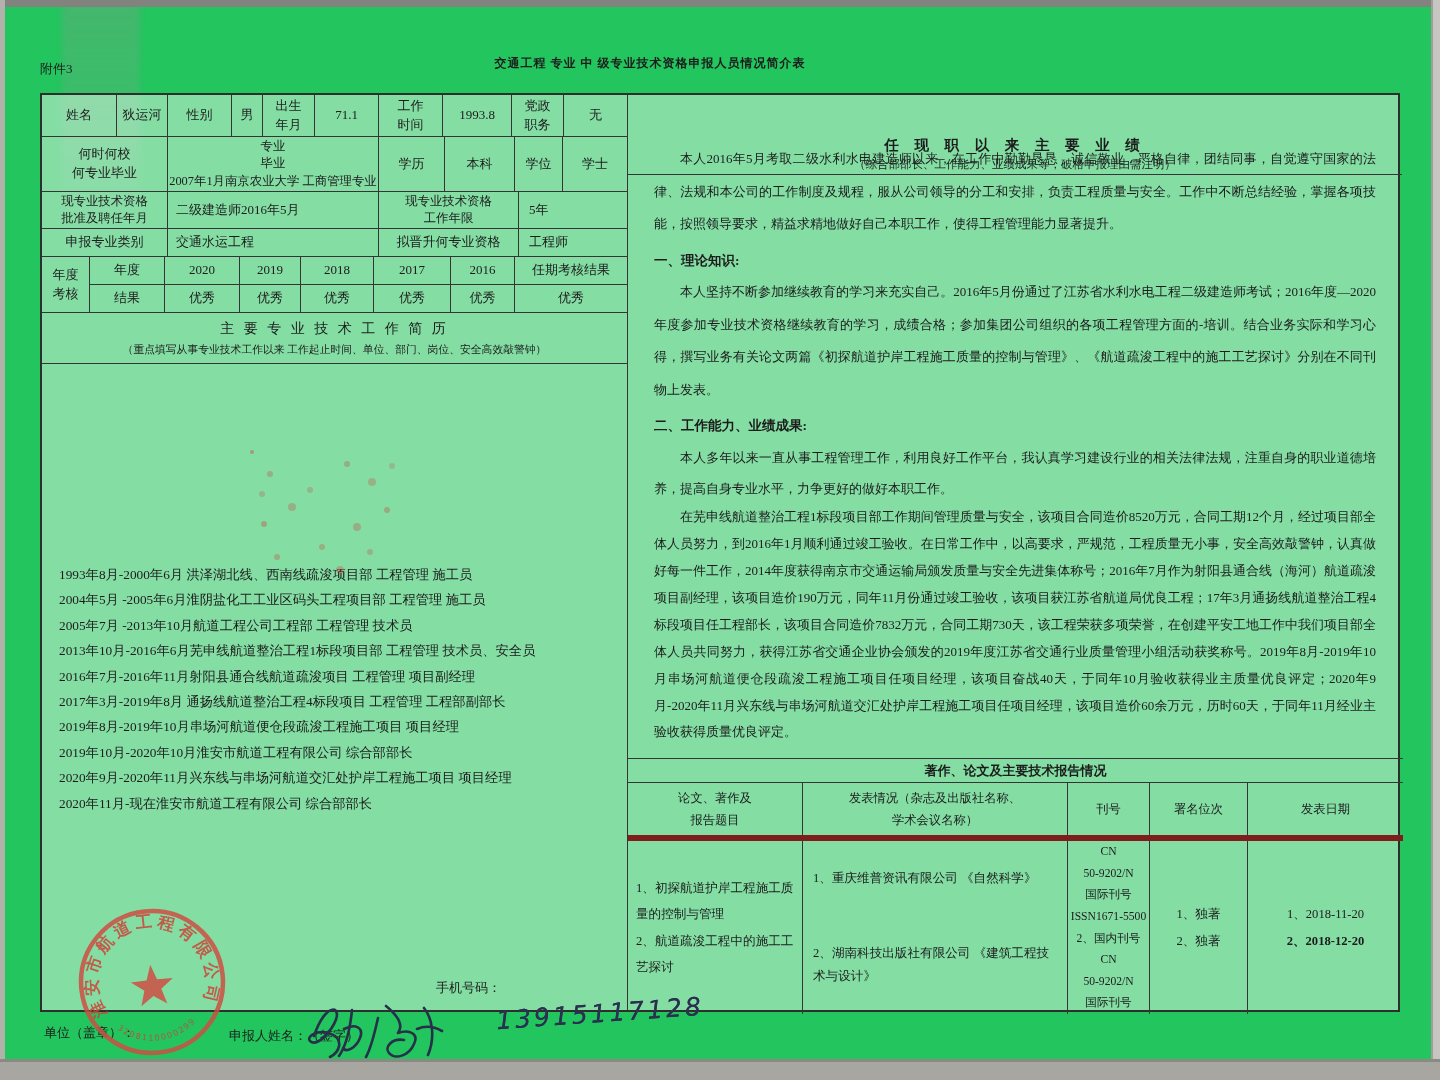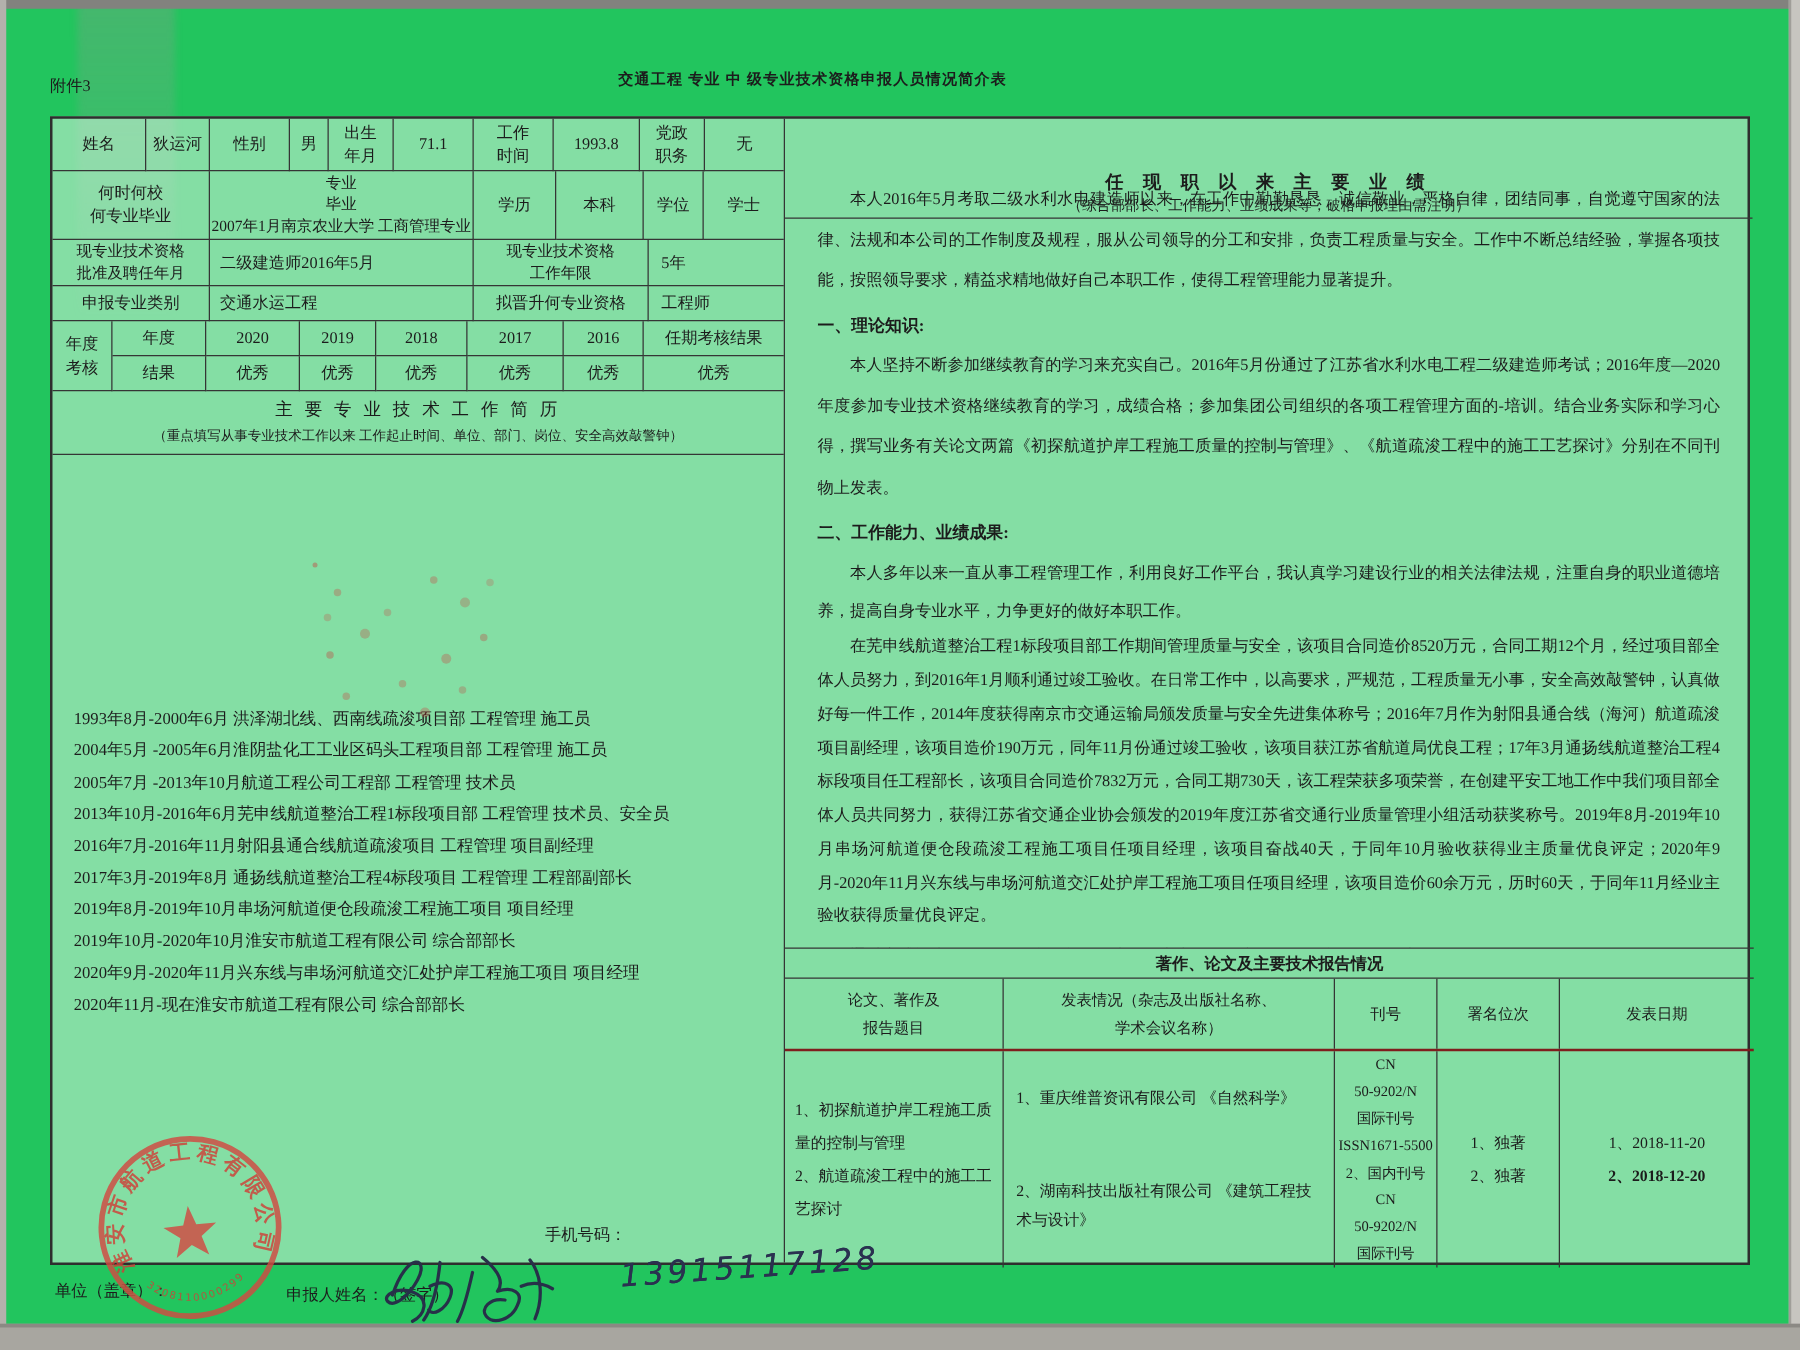--- a/index.html
+++ b/index.html
@@ -31,21 +31,21 @@
   .ach-body p{margin:0;text-indent:2em;font-size:13px;}
   .p-loose{line-height:2.5;}
   .p-mid{line-height:2.4;}
   .p-tight{line-height:2.07;}
   .p-head{font-weight:bold;line-height:1.9;text-indent:0 !important;margin:7px 0 3px 0 !important;font-size:13.5px !important;}
   .mt6{margin-top:6px !important;}
   
   .pub{position:absolute;left:0;top:663px;width:775px;height:256px;box-sizing:border-box;border-top:1px solid #353535;}
   .pub-title{height:24px;line-height:24px;text-align:center;font-weight:bold;font-size:13px;border-bottom:1px solid #353535;box-sizing:border-box;}
   .pub-head,.pub-body{display:flex;box-sizing:border-box;}
-  .pub-head{height:58px;border-bottom:2px solid #7f1d1d;}
+  .pub-head{height:58px;border-bottom:6px solid #7f1d1d;}
   .pub-body{height:173px;}
   .pc{box-sizing:border-box;border-right:1px solid #353535;display:flex;flex-direction:column;align-items:center;justify-content:center;text-align:center;font-size:12.3px;line-height:1.8;overflow:hidden;}
   .pc.last{border-right:none;}
   .pc.w1{width:175px;} .pc.w2c{width:265px;} .pc.w3{width:82px;} .pc.w4{width:98px;} .pc.w5{width:155px;}
   .pub-body .pc.w1{align-items:flex-start;text-align:left;padding:0 8px;line-height:2.1;font-size:12.6px;font-family:Liberation Serif, serif;}
   .pub-body .pc.w2c{align-items:flex-start;text-align:left;padding:0 10px;justify-content:space-around;height:173px;font-size:12.6px;}
   .pub-body .pc.w3{line-height:1.86;font-size:11.6px;}
   .pub-body .pc.w4 div,.pub-body .pc.w5 div{line-height:2.1;font-size:12.6px;}
   .bold2{font-weight:bold;}
   

